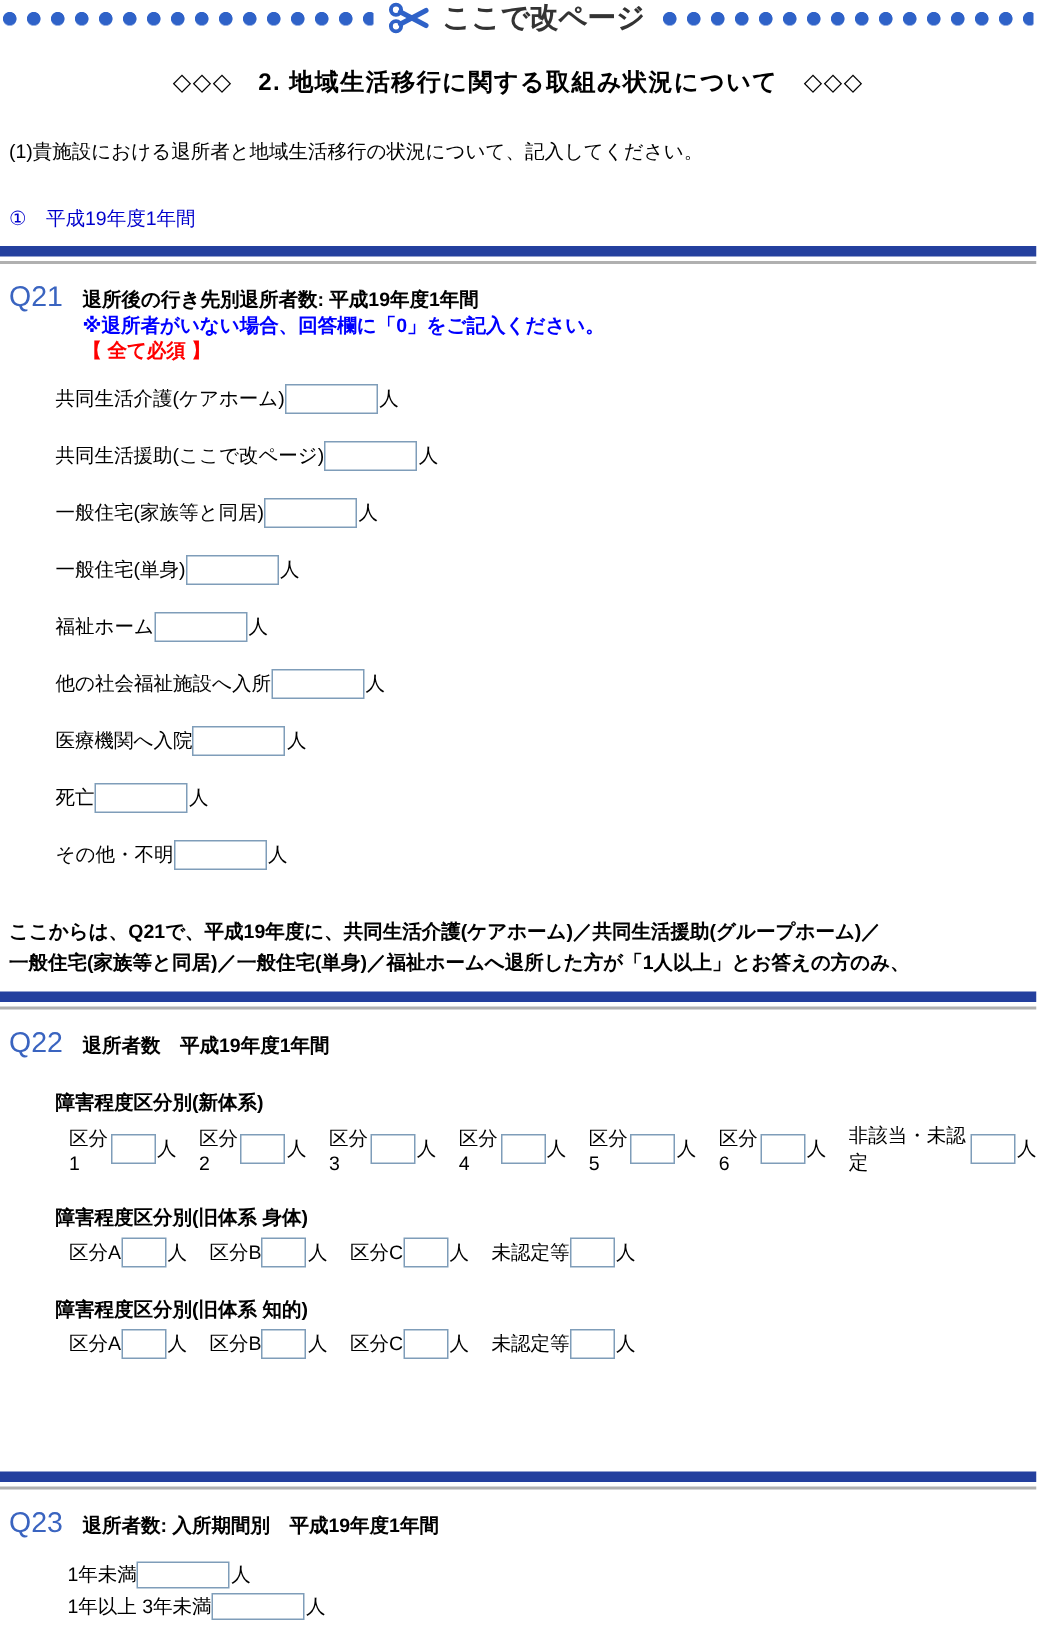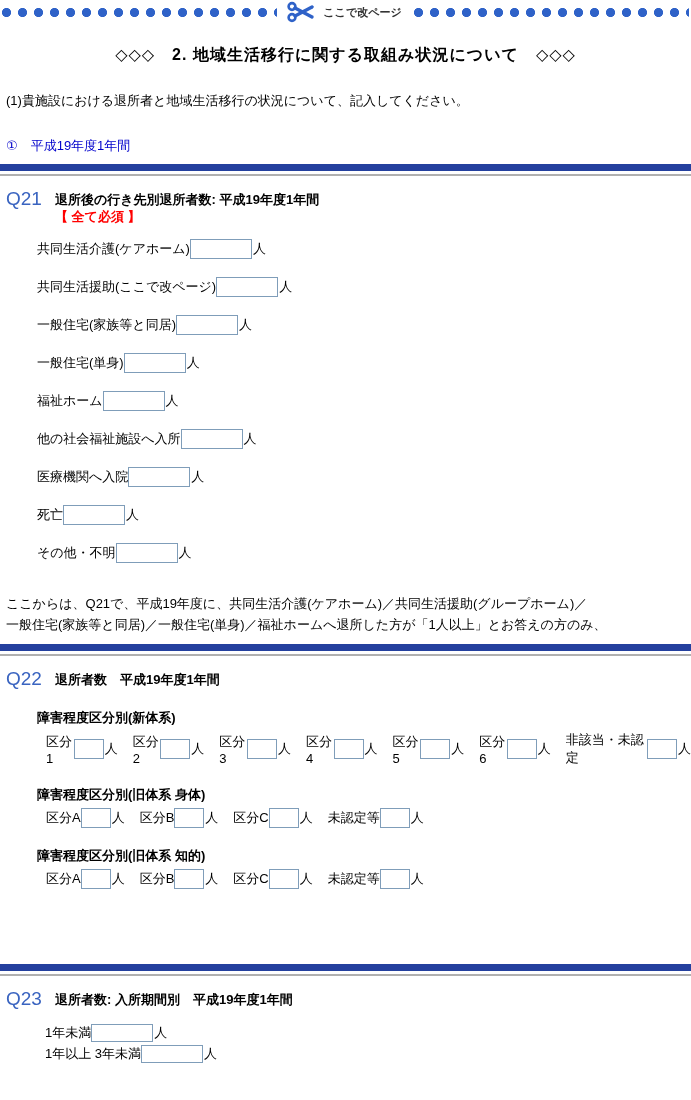--- a/index.html
+++ b/index.html
@@ -12,21 +12,21 @@
   .page { width:691px; position:relative; overflow:hidden; }
 
   
   .cutline { display:flex; align-items:center; margin:5px 2px 0 2px; height:14px; }
   .dots {
     flex:1; height:9px;
     background-image:radial-gradient(circle at 4.5px 4.5px,#2f62c8 4.3px,rgba(0,0,0,0) 4.8px);
     background-size:16px 9px; background-repeat:repeat-x;
   }
   .scissors-wrap { margin:0 8px 0 10px; display:flex; align-items:center; }
-  .cutline-label { font-weight:bold; color:#333; font-size:11px; white-space:nowrap; margin-right:12px; }
+  .cutline-label { font-weight:bold; color:#333; font-size:19px; white-space:nowrap; margin-right:12px; }
 
   
   .page-title { text-align:center; font-weight:bold; font-size:16px; margin-top:26px; letter-spacing:1px; }
   .intro { font-weight:normal; margin:26px 0 0 6px; }
   .period { font-weight:normal; color:#0000cc; margin:27px 0 0 6px; }
 
   
   .divider { margin-top:9px; }
   .divider .navy { height:7px; background:#24409e; }
   .divider .gray { height:2px; background:#b0b0b0; margin-top:3px; }
@@ -47,21 +47,21 @@
     width:30px; height:20px; border:1px solid #7f9db9; background:#fff;
     font-size:13px; font-family:inherit; padding:0 2px;
   }
 
   
   .q21-fields { margin:13px 0 0 37px; }
   .field-row { display:flex; align-items:center; height:22px; margin-bottom:16px; }
   .unit { margin-left:1px; }
 
   
-  .mid-note { margin:29px 0 0 6px; font-weight:normal; line-height:21px; }
+  .mid-note { margin:29px 0 0 6px; font-weight:bold; line-height:21px; }
 
   
   .group-heading { font-weight:bold; margin:19px 0 0 37px; }
   .group-row { display:flex; align-items:center; margin:4px 0 0 46px; }
   .group-item { display:flex; align-items:center; margin-right:15px; }
   .group-item:last-child { margin-right:0; }
 
   
   .q23-fields { margin:12px 0 0 45px; }
   .q23-row { display:flex; align-items:center; height:21px; }
@@ -94,20 +94,21 @@
 
   <div class="divider">
     <div class="navy"></div>
     <div class="gray"></div>
   </div>
 
   <div class="q-row">
     <div class="q-id">Q21</div>
     <div class="q-head">
       <div>退所後の行き先別退所者数: 平成19年度1年間</div>
+      <div class="q-note">※退所者がいない場合、回答欄に「0」をご記入ください。</div>
       <div class="q-required">【 全て必須 】</div>
     </div>
   </div>
 
   <div class="q21-fields">
     <div class="field-row">
       <span>共同生活介護(ケアホーム)</span>
       <input class="num" type="text" style="">
       <span class="unit">人</span>
     </div>

